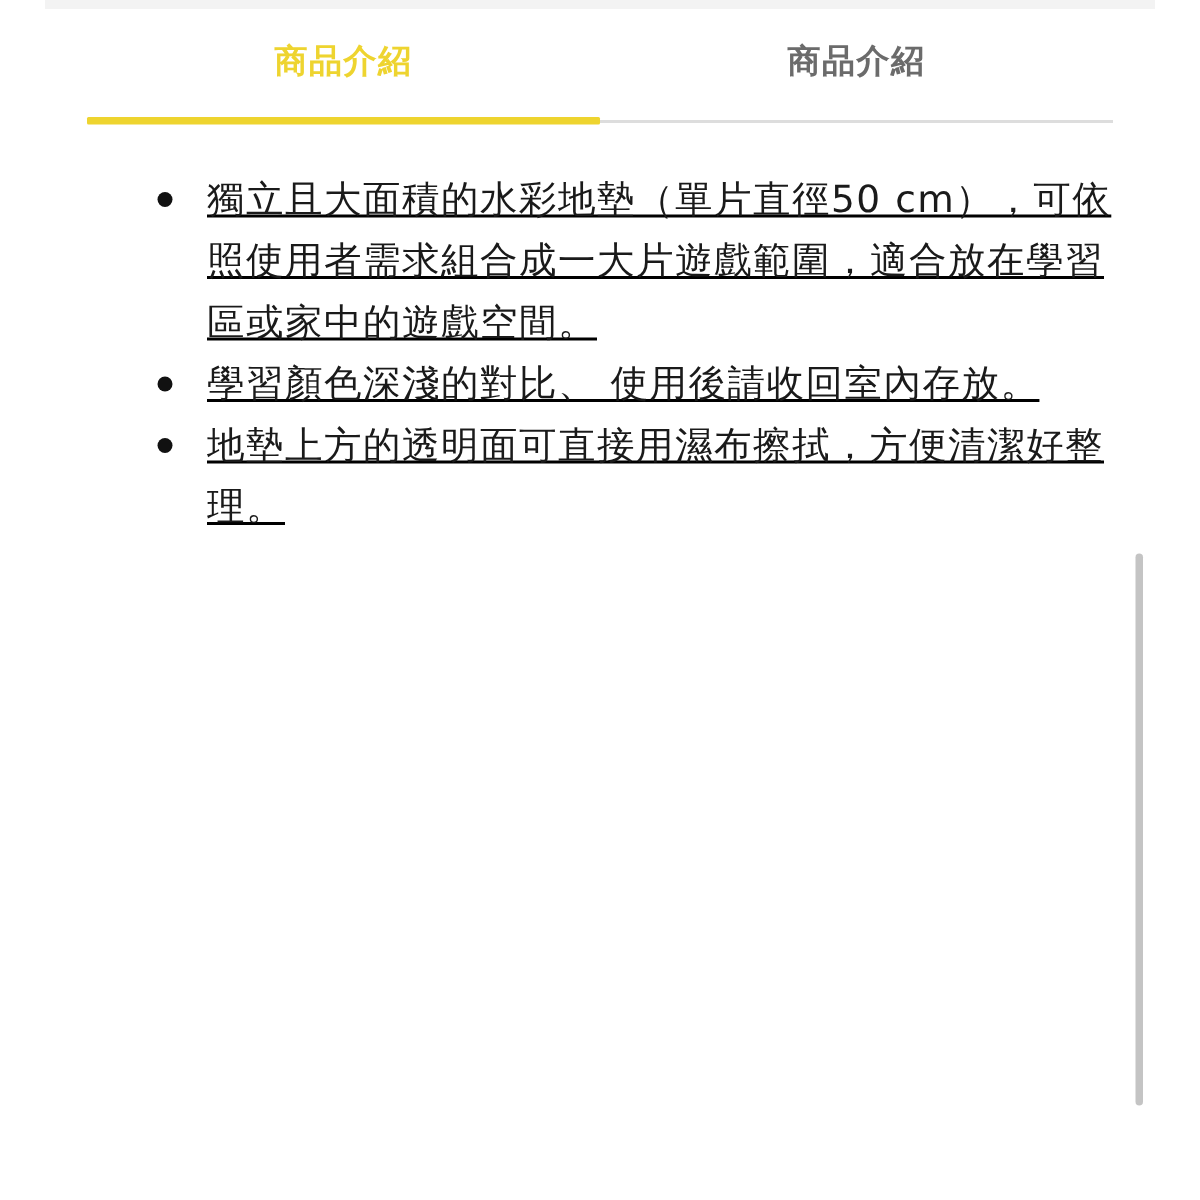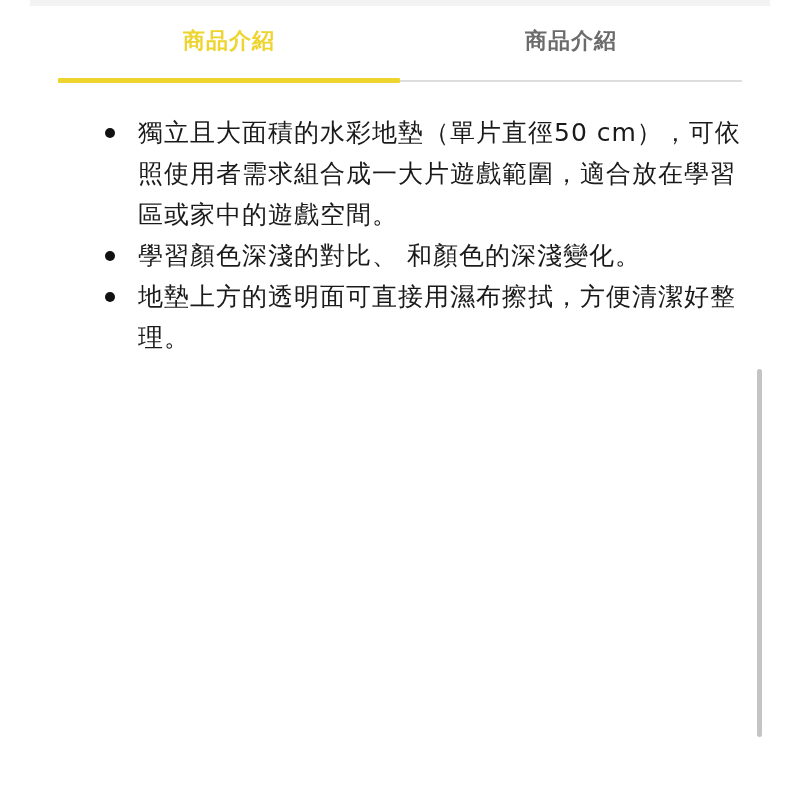--- a/index.html
+++ b/index.html
@@ -63,20 +63,21 @@
     .content {
       position: absolute;
       left: 98px;
       top: 112px;
       width: 650px;
     }
     ul.features {
       list-style: none;
       margin: 0;
       padding: 0;
+      text-decoration: underline;
     }
     ul.features li {
       position: relative;
       padding-left: 40px;
       font-size: 25px;
       line-height: 41px;
       color: #1a1a1a;
       letter-spacing: 1px;
     }
     ul.features li .bullet {
@@ -111,21 +112,21 @@
 <div class="tab-indicator"></div>
 
 <div class="content">
   <ul class="features">
     <li>
       <span class="bullet"></span>
       <span>獨立且大面積的水彩地墊（單片直徑50 cm），可依照使用者需求組合成一大片遊戲範圍，適合放在學習區或家中的遊戲空間。</span>
     </li>
     <li>
       <span class="bullet"></span>
-      <span>學習顏色深淺的對比、 和顏色的深淺變化。</span>
+      <span>學習顏色深淺的對比、 使用後請收回室內存放。</span>
     </li>
     <li>
       <span class="bullet"></span>
       <span>地墊上方的透明面可直接用濕布擦拭，方便清潔好整理。</span>
     </li>
   </ul>
 </div>
 
 <div class="scrollbar"></div>
 

